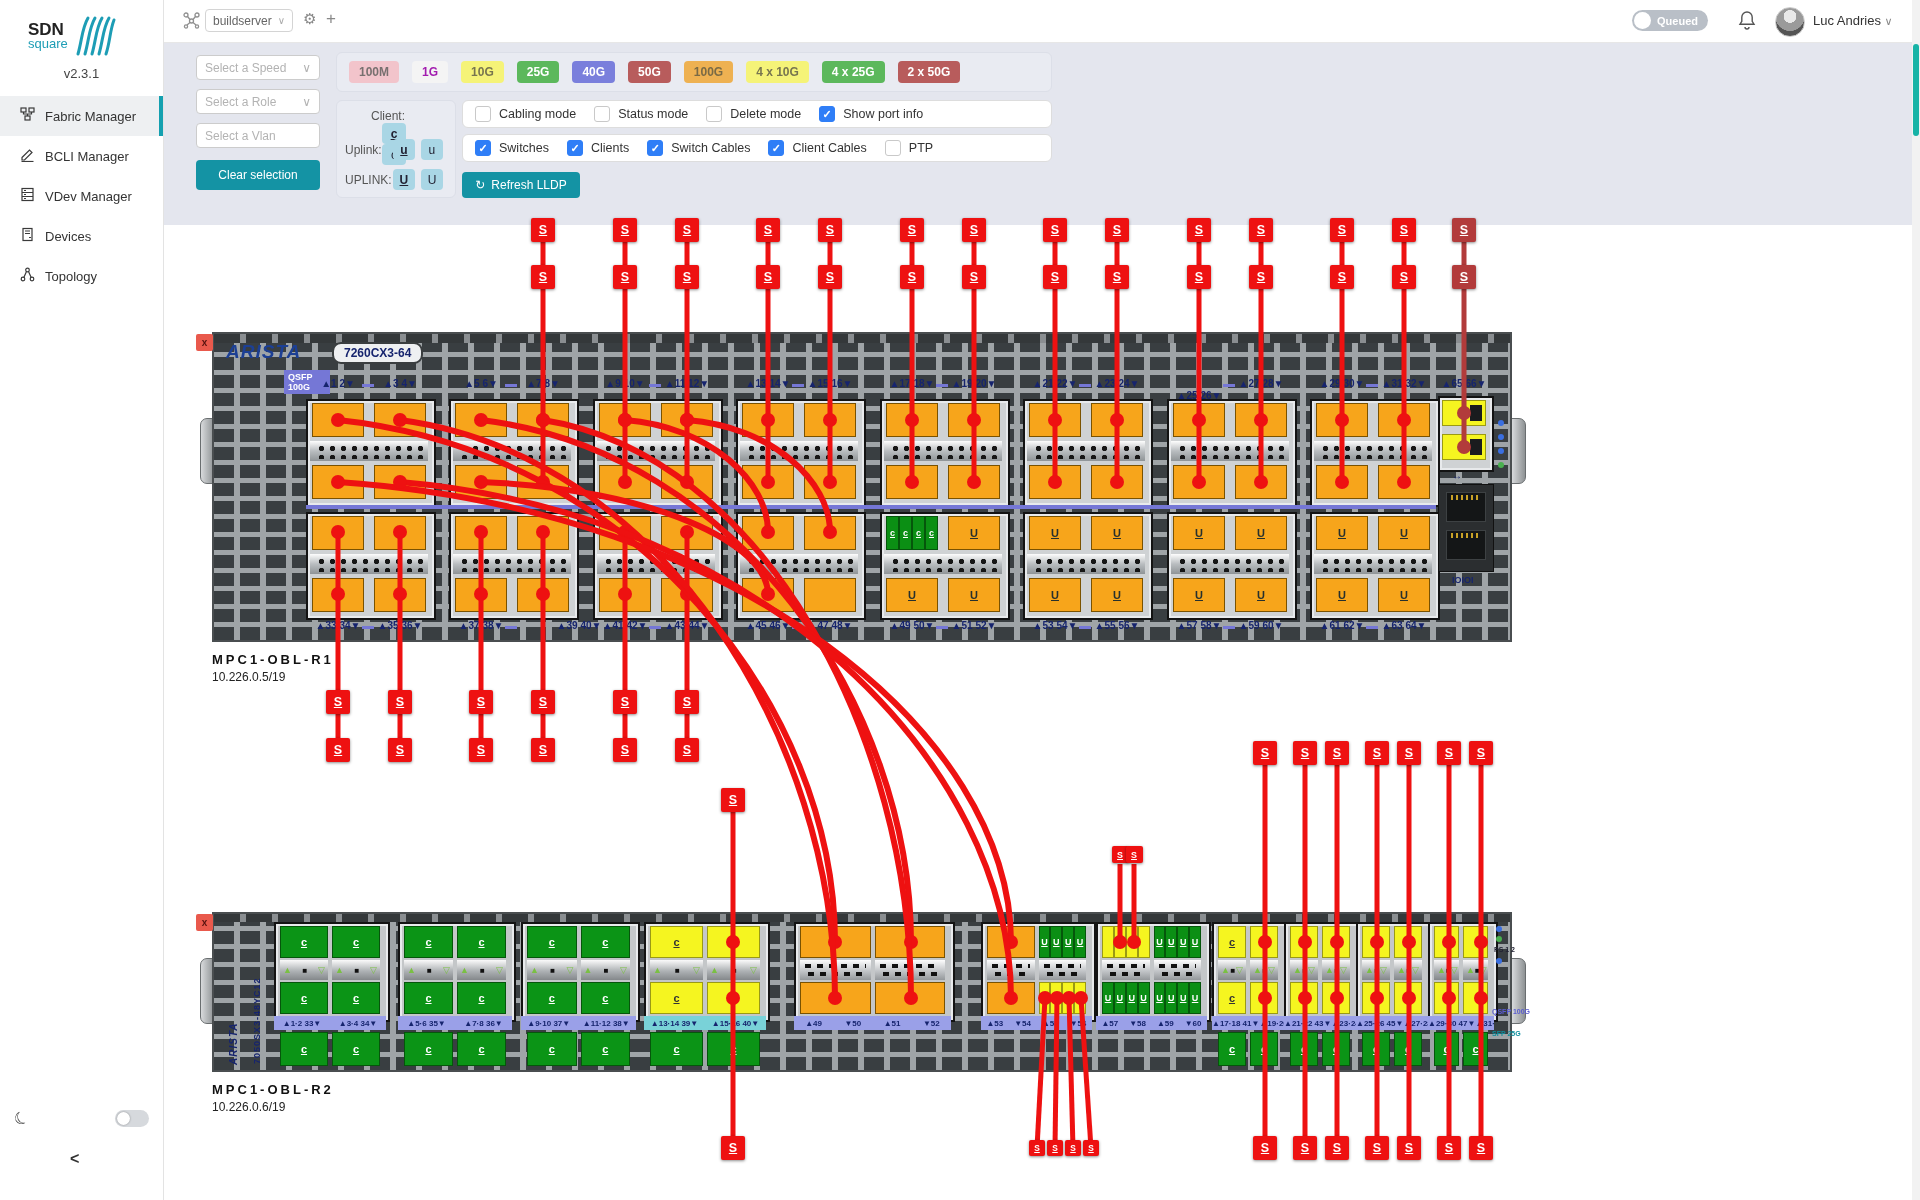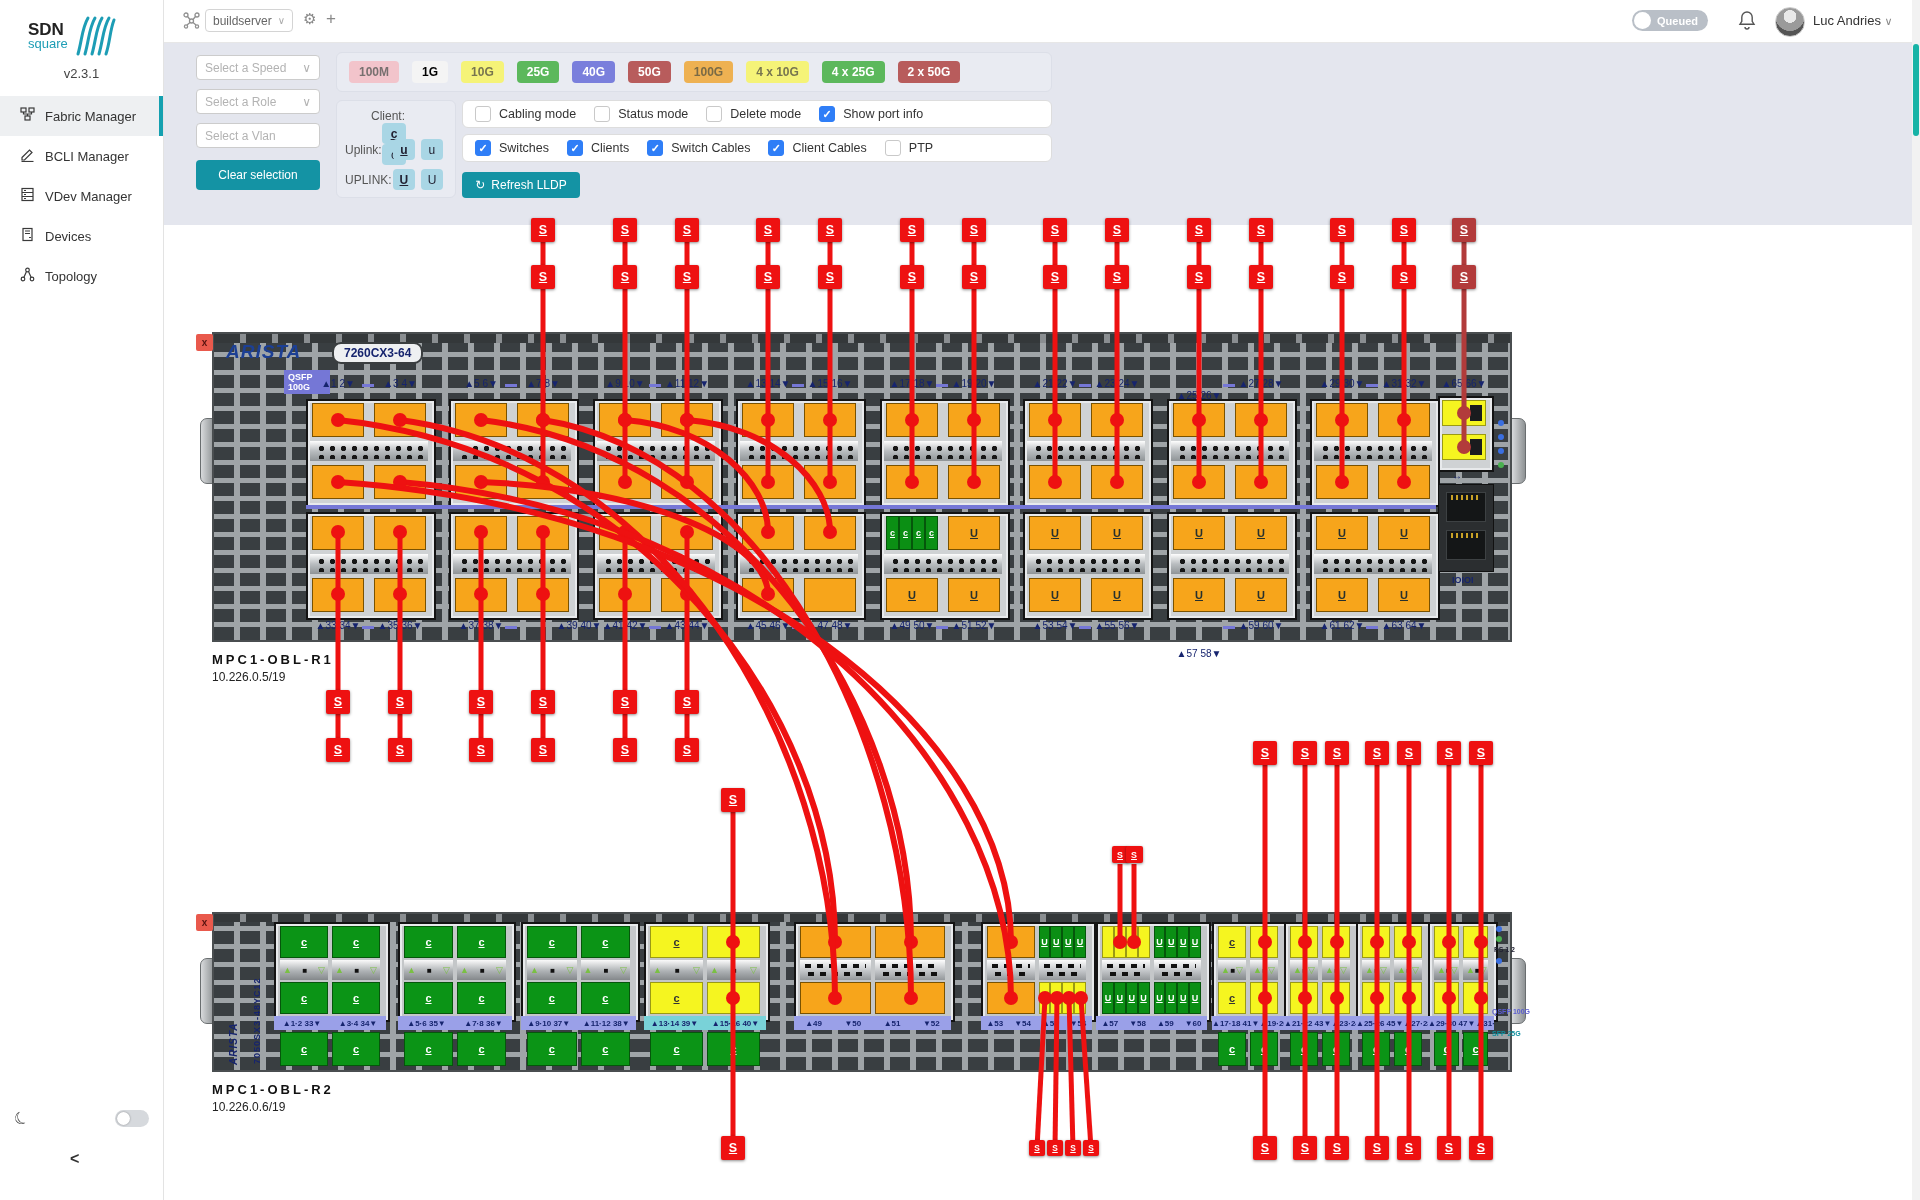--- a/index.html
+++ b/index.html
@@ -51,21 +51,21 @@
   #canvas{left:163px;top:225px;width:1749px;height:975px;background:#fff;z-index:1;}
   .chassis{background:#9fa4a7;border:2px solid #4a4e50;box-sizing:border-box;z-index:2;
     background-image:repeating-linear-gradient(90deg,transparent 0 20px,#9fa4a7 20px 26px),repeating-linear-gradient(0deg,#393e41 0 13px,#9fa4a7 13px 18px);}
   .chassistop{background:repeating-linear-gradient(90deg,#34383a 0 26px,#8a8e91 26px 32px);z-index:3;}
   .xbadge{width:17px;height:17px;background:#e9594c;color:#5a1410;font-size:10px;font-weight:bold;display:flex;align-items:center;justify-content:center;z-index:5;border-radius:2px;}
   .ear{width:13px;height:64px;background:linear-gradient(90deg,#d8dadc,#8e9294);border:1px solid #6a6e70;border-radius:7px 0 0 7px;z-index:1;}
   .ear.r{border-radius:0 7px 7px 0;}
   .aristatext{font-weight:bold;font-style:italic;font-size:19px;color:#1c3f94;letter-spacing:1px;z-index:4;}
   .modelbadge{background:#eef0f2;border:2px solid #3a3e40;border-radius:9px;font-weight:bold;font-size:12px;color:#16246e;padding:0 10px;height:18px;display:flex;align-items:center;z-index:4;}
   .medialabel{background:#7577d6;color:#fff;font-weight:bold;font-size:9px;line-height:10px;padding:2px 4px;z-index:4;text-align:left;}
-  .numpair{position:absolute;transform:translateX(-50%);color:#16246e;font-weight:normal;font-size:10px;white-space:nowrap;z-index:4;}
+  .numpair{position:absolute;transform:translateX(-50%);color:#16246e;font-weight:bold;font-size:10px;white-space:nowrap;z-index:4;}
   .pdash{position:absolute;height:3px;background:#7577d6;z-index:4;}
   .blk{position:absolute;border:2px solid #131313;background:#cfd2d4;box-shadow:inset 0 0 0 2px #e8eaec;z-index:3;}
   .port{position:absolute;background:#f7a51b;border:1px solid #7a5200;box-sizing:border-box;display:flex;align-items:center;justify-content:center;font-weight:bold;font-size:11px;color:#26302e;text-decoration:underline;z-index:3;}
   .dotstrip{position:absolute;background:linear-gradient(180deg,#fdfdfd,#b9bdc0 50%,#8f9497);z-index:3;}
   .dotstrip::after{content:"";position:absolute;left:4px;right:4px;top:2px;bottom:2px;background-image:radial-gradient(circle,#161616 2.4px,transparent 3px);background-size:11px 9px;background-position:2px 1px;}
   .dashstrip{position:absolute;background:linear-gradient(180deg,#fdfdfd,#c2c5c8 55%,#94989b);z-index:3;}
   .dashstrip::after{content:"";position:absolute;left:5px;right:5px;top:4px;bottom:4px;background-image:repeating-linear-gradient(90deg,#111 0 6px,transparent 6px 12px),repeating-linear-gradient(90deg,#111 0 6px,transparent 6px 12px);background-size:100% 4px,100% 4px;background-position:0 0,3px 100%;background-repeat:no-repeat;}
   .c4{display:flex;z-index:3;position:absolute;}
   .c4 .sub{flex:1;background:#0b8f14;border:1px solid #05560b;color:#fff;font-weight:bold;font-size:9px;display:flex;align-items:center;justify-content:center;text-decoration:underline;}
   .y4{display:flex;z-index:3;position:absolute;}
@@ -213,21 +213,21 @@
       <span>Select a Role</span>
       <span>∨</span>
     </div>
   <div class="sel abs" style="left:196px;top:123px;">
       <span>Select a Vlan</span>
     </div>
   <button id="clearbtn" class="abs">Clear selection</button>
 
   <div id="chippanel" class="abs">
       <div class="chip" style="background: rgb(242, 196, 203); color: rgb(119, 112, 111);">100M</div>
-      <div class="chip" style="background: rgb(244, 244, 244); color: #000000;">1G</div>
+      <div class="chip" style="background: rgb(244, 244, 244); color: #a21caf;">1G</div>
       <div class="chip" style="background: rgb(245, 243, 120); color: rgb(119, 117, 79);">10G</div>
       <div class="chip" style="background: rgb(92, 184, 92); color: rgb(255, 255, 255);">25G</div>
       <div class="chip" style="background: rgb(122, 127, 220); color: rgb(255, 255, 255);">40G</div>
       <div class="chip" style="background: rgb(184, 92, 92); color: rgb(255, 255, 255);">50G</div>
       <div class="chip" style="background: rgb(238, 177, 82); color: rgb(122, 106, 69);">100G</div>
       <div class="chip" style="background: rgb(245, 243, 120); color: rgb(119, 117, 79);">4 x 10G</div>
       <div class="chip" style="background: rgb(92, 184, 92); color: rgb(255, 255, 255);">4 x 25G</div>
       <div class="chip" style="background: rgb(184, 92, 92); color: rgb(255, 255, 255);">2 x 50G</div>
     </div>
 
@@ -325,21 +325,21 @@
       <div class="numpair" style="left: 481px; top: 620px;">▲37 38▼</div>
       <div class="numpair" style="left: 543px; top: 620px; margin-left: 36px;">▲39 40▼</div>
       <div class="numpair" style="left: 625px; top: 620px;">▲41 42▼</div>
       <div class="numpair" style="left: 687px; top: 620px;">▲43 44▼</div>
       <div class="numpair" style="left: 768px; top: 620px;">▲45 46▼</div>
       <div class="numpair" style="left: 830px; top: 620px;">▲47 48▼</div>
       <div class="numpair" style="left: 912px; top: 620px;">▲49 50▼</div>
       <div class="numpair" style="left: 974px; top: 620px;">▲51 52▼</div>
       <div class="numpair" style="left: 1055px; top: 620px;">▲53 54▼</div>
       <div class="numpair" style="left: 1117px; top: 620px;">▲55 56▼</div>
-      <div class="numpair" style="left: 1199px; top: 648px; text-align: right;">▲57 58▼</div>
+      <div class="numpair" style="left: 1199px; top: 620px; text-align: right;">▲57 58▼</div>
       <div class="numpair" style="left: 1261px; top: 620px;">▲59 60▼</div>
       <div class="numpair" style="left: 1342px; top: 620px;">▲61 62▼</div>
       <div class="numpair" style="left: 1404px; top: 620px;">▲63 64▼</div>
       <div class="pdash" style="left: 362px; top: 384px; width: 12px;"></div>
       <div class="pdash" style="left: 362px; top: 626px; width: 12px;"></div>
       <div class="pdash" style="left: 505px; top: 384px; width: 12px;"></div>
       <div class="pdash" style="left: 505px; top: 626px; width: 12px;"></div>
       <div class="pdash" style="left: 649px; top: 384px; width: 12px;"></div>
       <div class="pdash" style="left: 649px; top: 626px; width: 12px;"></div>
       <div class="pdash" style="left: 792px; top: 384px; width: 12px;"></div>

